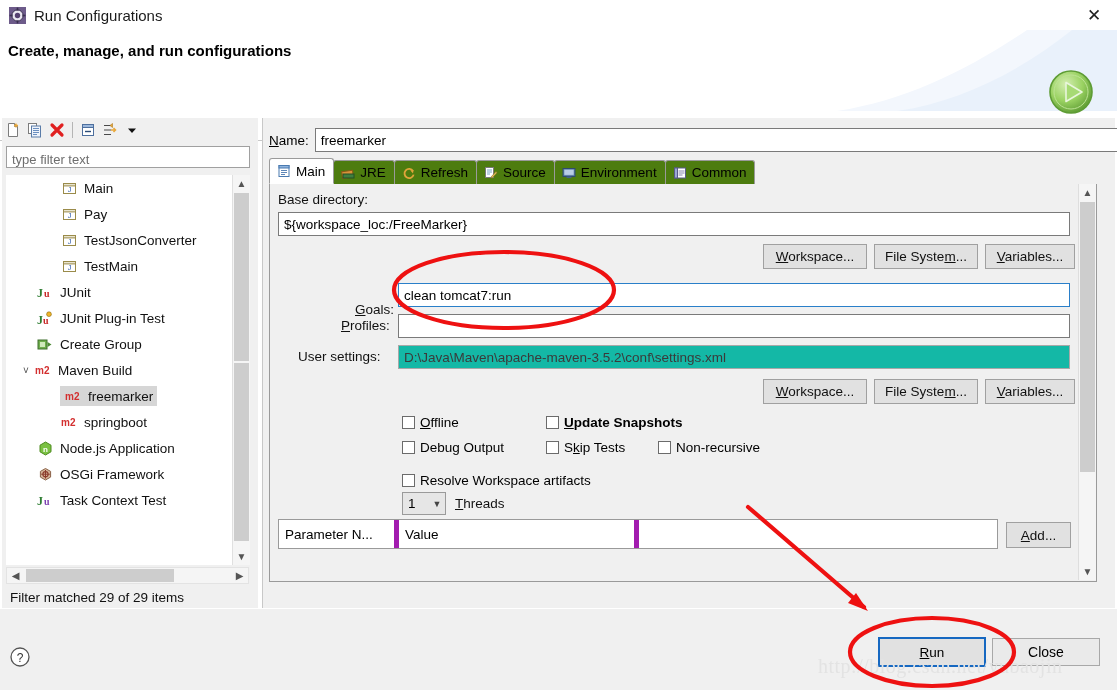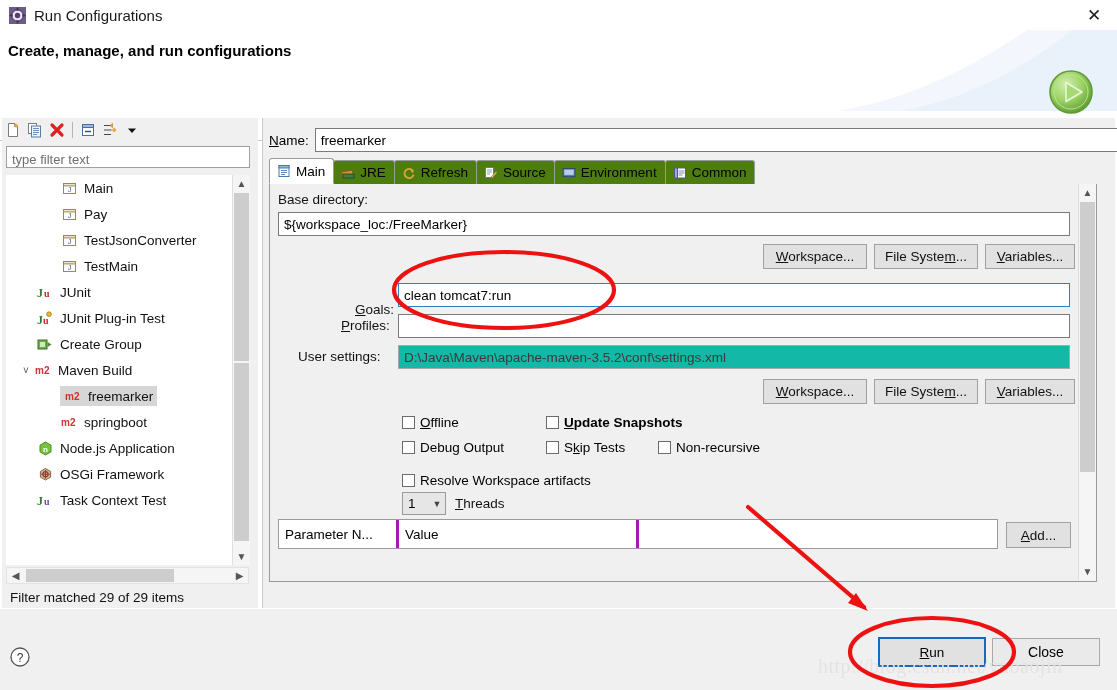--- a/index.html
+++ b/index.html
@@ -290,21 +290,21 @@
     width: 720px; height: 30px;
     border: 1px solid #9a9a9a;
     background: #ffffff;
     box-sizing: border-box;
     display: flex; align-items: stretch;
   }
   .pcol {
     display: flex; align-items: center;
     padding-left: 6px;
     font-size: 13.5px;
-    border-right: 3px solid #a21caf;
+    border-right: 5px solid #a21caf;
     box-sizing: border-box;
   }
   .pcol.c1 { width: 120px; }
   .pcol.c2 { width: 240px; }
   .pcol.c3 { flex: 1; border-right: none; }
 
   
   .rvscroll {
     position: absolute; right: 0px; top: 0px;
     width: 17px; height: 396px;

